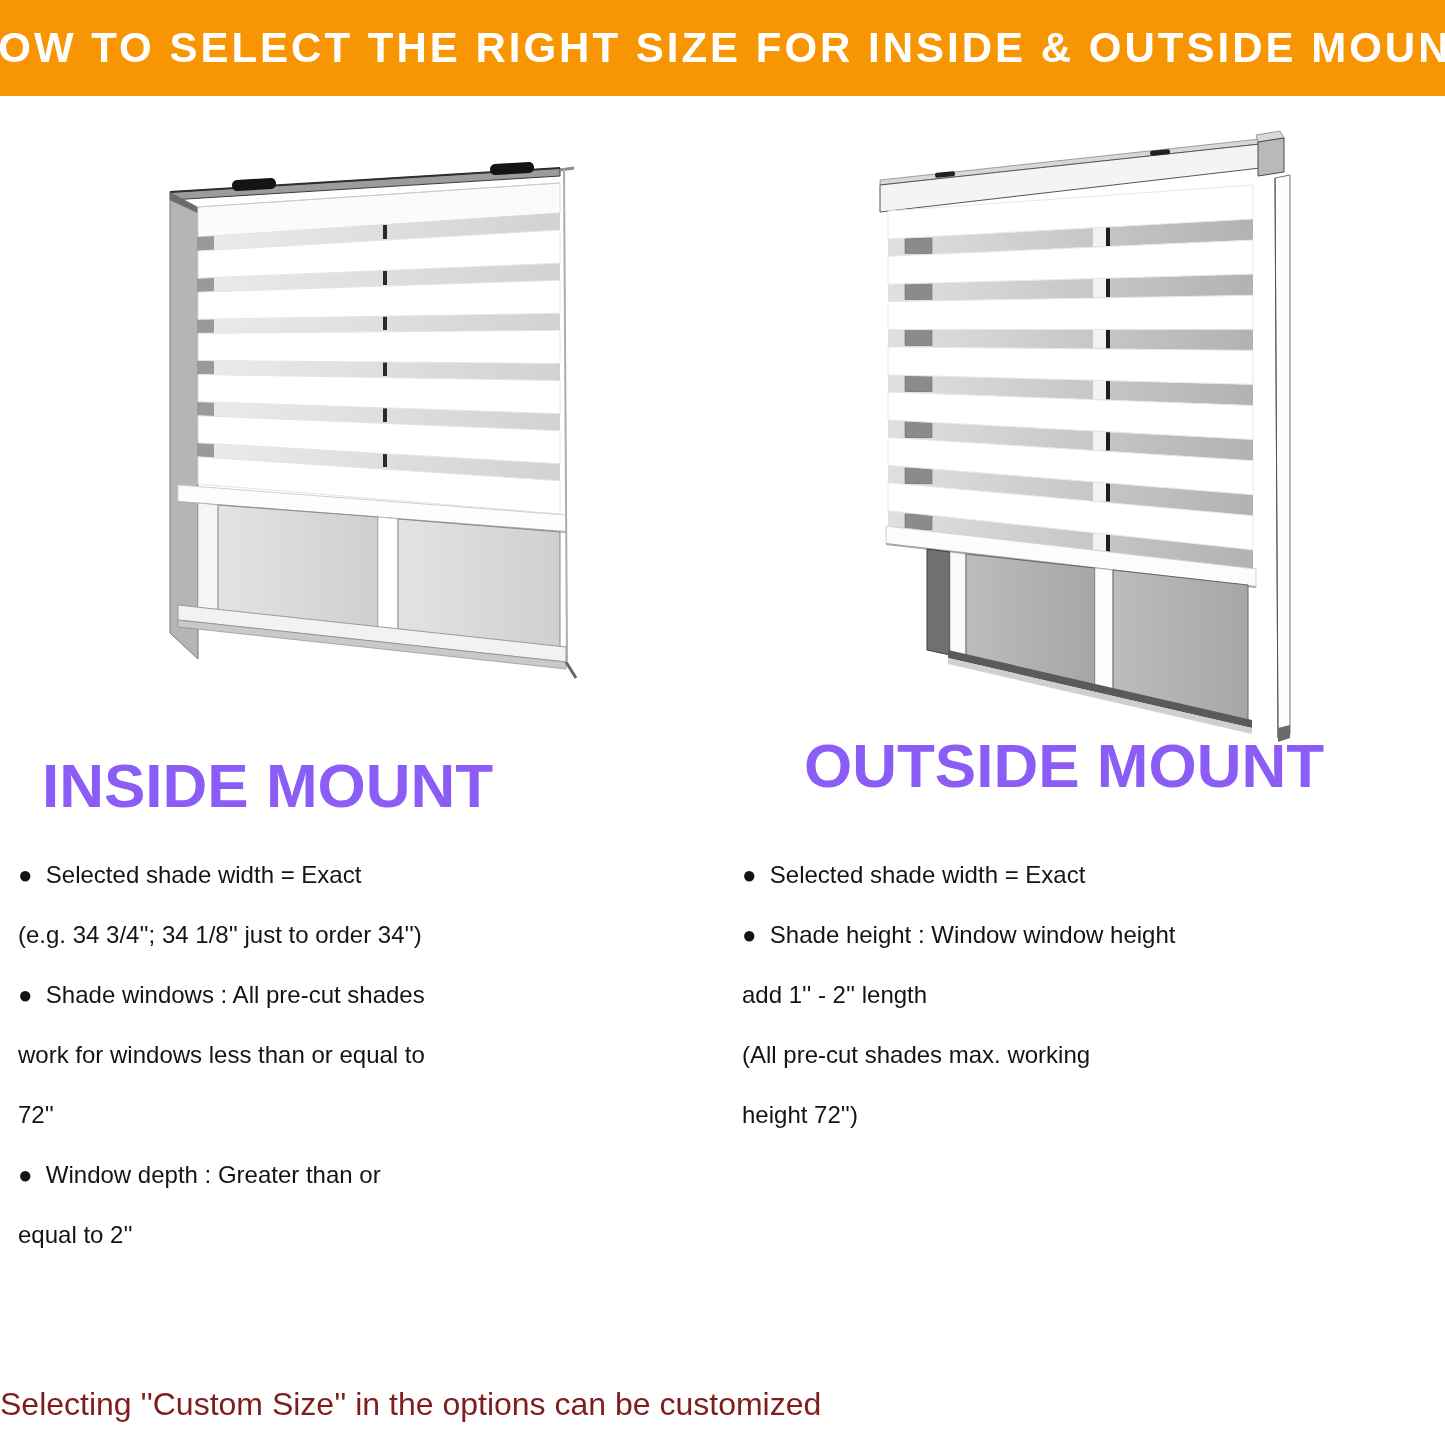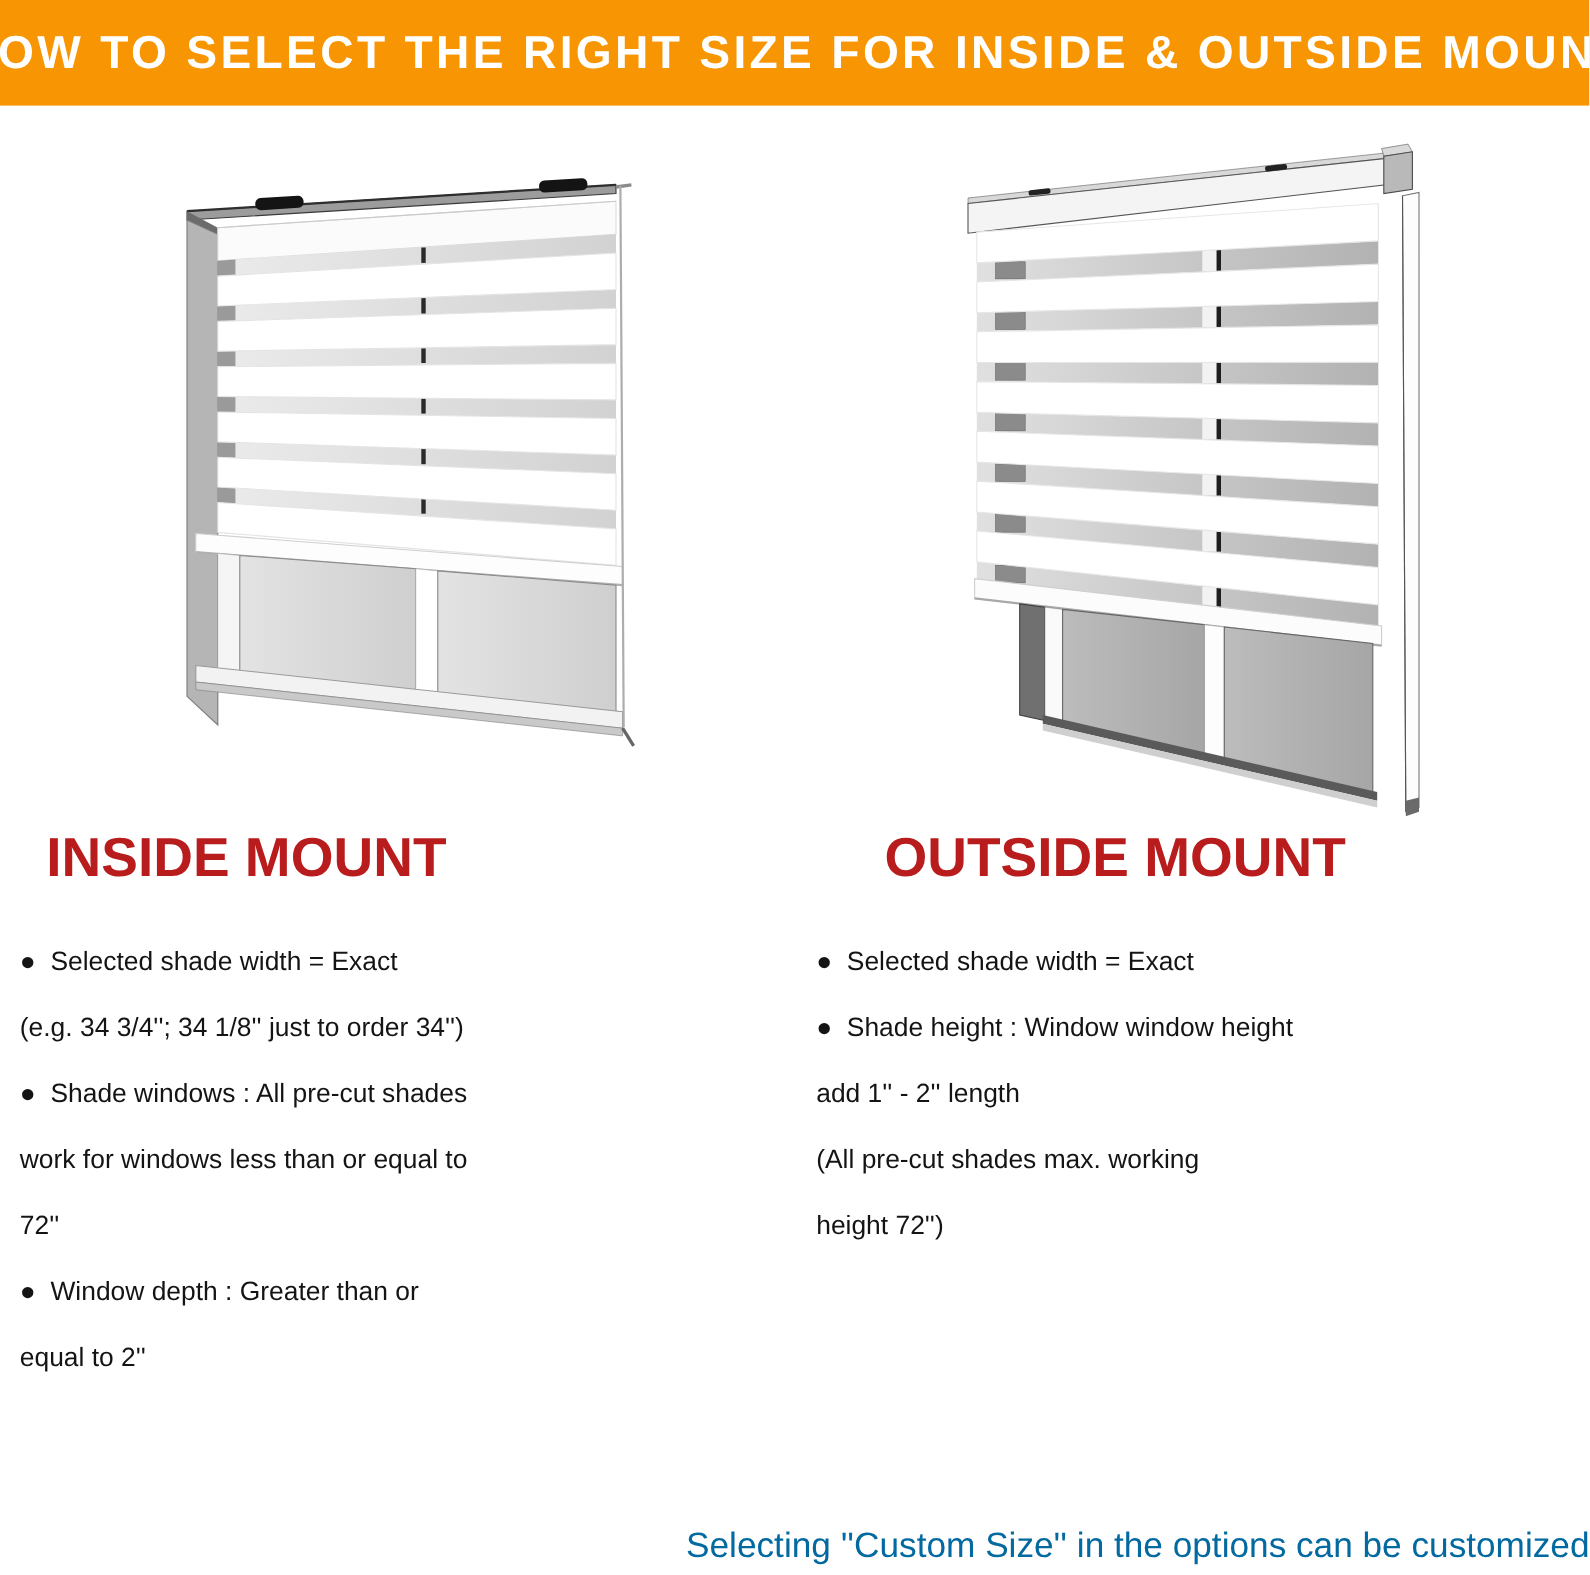--- a/index.html
+++ b/index.html
@@ -11,33 +11,33 @@
     position:absolute;left:0;top:0;width:1445px;height:96px;background:#F79502;
     display:flex;align-items:center;justify-content:center;
   }
   .banner-title{
     color:#ffffff;font-size:42px;font-weight:bold;letter-spacing:3px;white-space:nowrap;
   }
   .figure{position:absolute;}
   .figure-inside{left:160px;top:135px;width:420px;height:575px;}
   .figure-outside{left:860px;top:128px;width:460px;height:630px;}
   .section-heading{
-    position:absolute;margin:0;font-size:50px;font-weight:bold;color:#b91c1c;white-space:nowrap;
+    position:absolute;margin:0;font-size:62px;font-weight:bold;color:#8b5cf6;white-space:nowrap;
   }
   .heading-inside{left:42px;top:750px;}
-  .heading-outside{left:804px;top:750px;}
+  .heading-outside{left:804px;top:730px;}
   .bullet-col{position:absolute;top:845px;}
   .col-inside{left:18px;width:700px;}
   .col-outside{left:742px;width:700px;}
   .line{
     font-size:24px;line-height:60px;height:60px;white-space:pre-wrap;color:#141414;
   }
   .footer-note{
-    position:absolute;left:0;top:1386px;width:1445px;text-align:right;
-    font-size:32px;color:#0369a1;white-space:nowrap;
+    position:absolute;left:0;top:1386px;width:1445px;text-align:left;
+    font-size:32px;color:#7f1d1d;white-space:nowrap;
   }
 </style>
 </head>
 <body>
 
 <header class="banner">
   <span class="banner-title">HOW TO SELECT THE RIGHT SIZE FOR INSIDE &amp; OUTSIDE MOUNT</span>
 </header>
 
 <svg class="figure figure-inside" viewBox="0 0 420 575" xmlns="http://www.w3.org/2000/svg">

